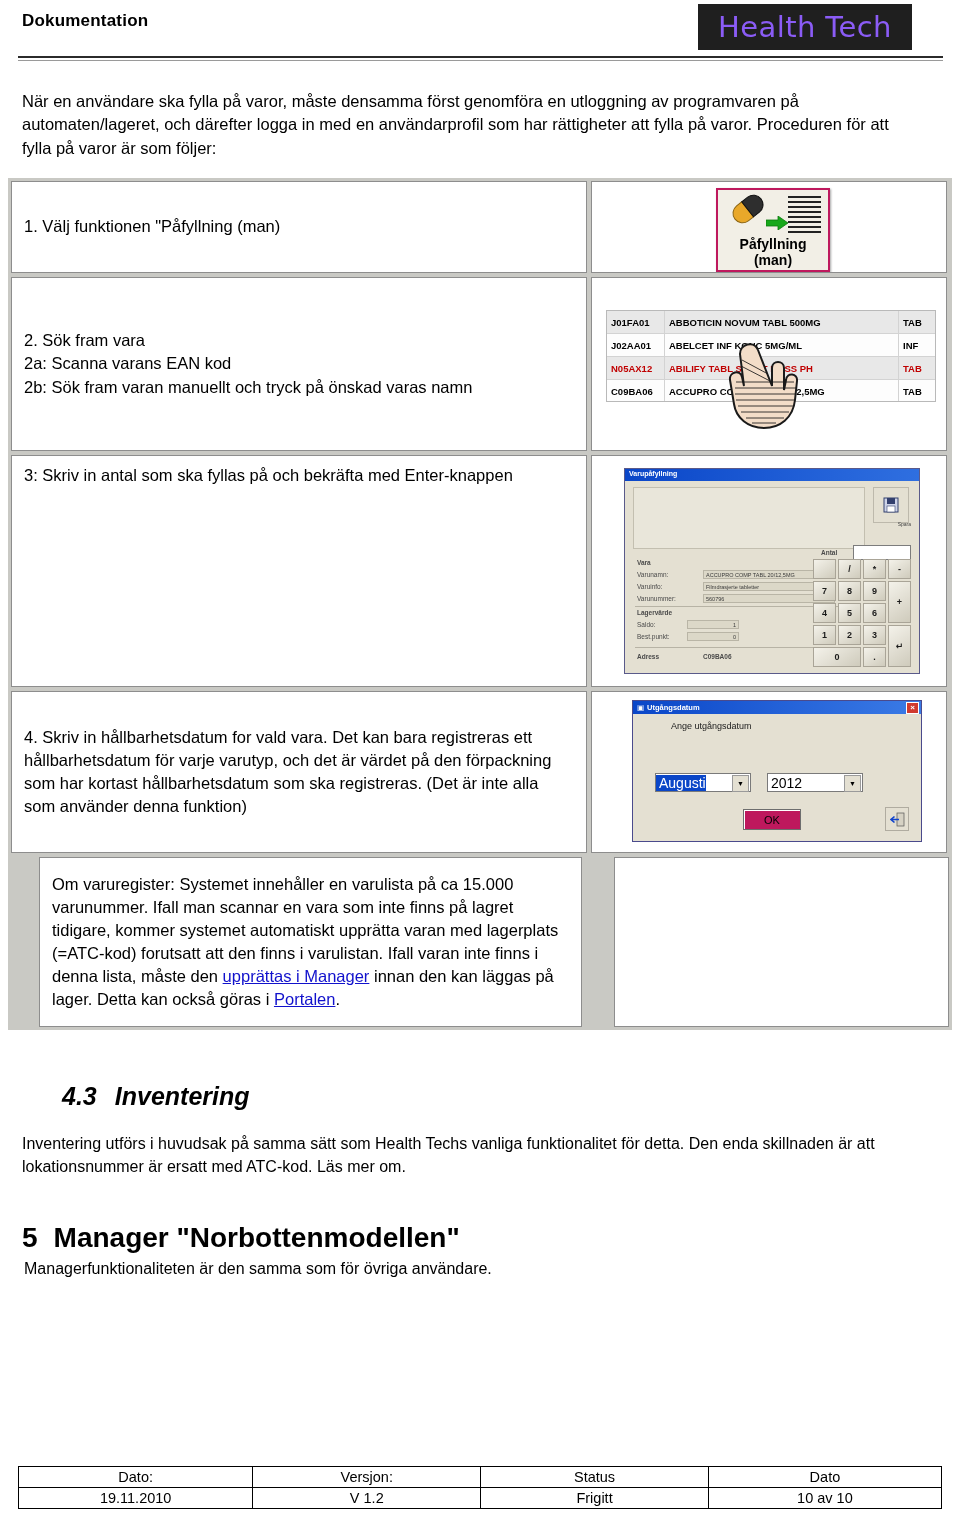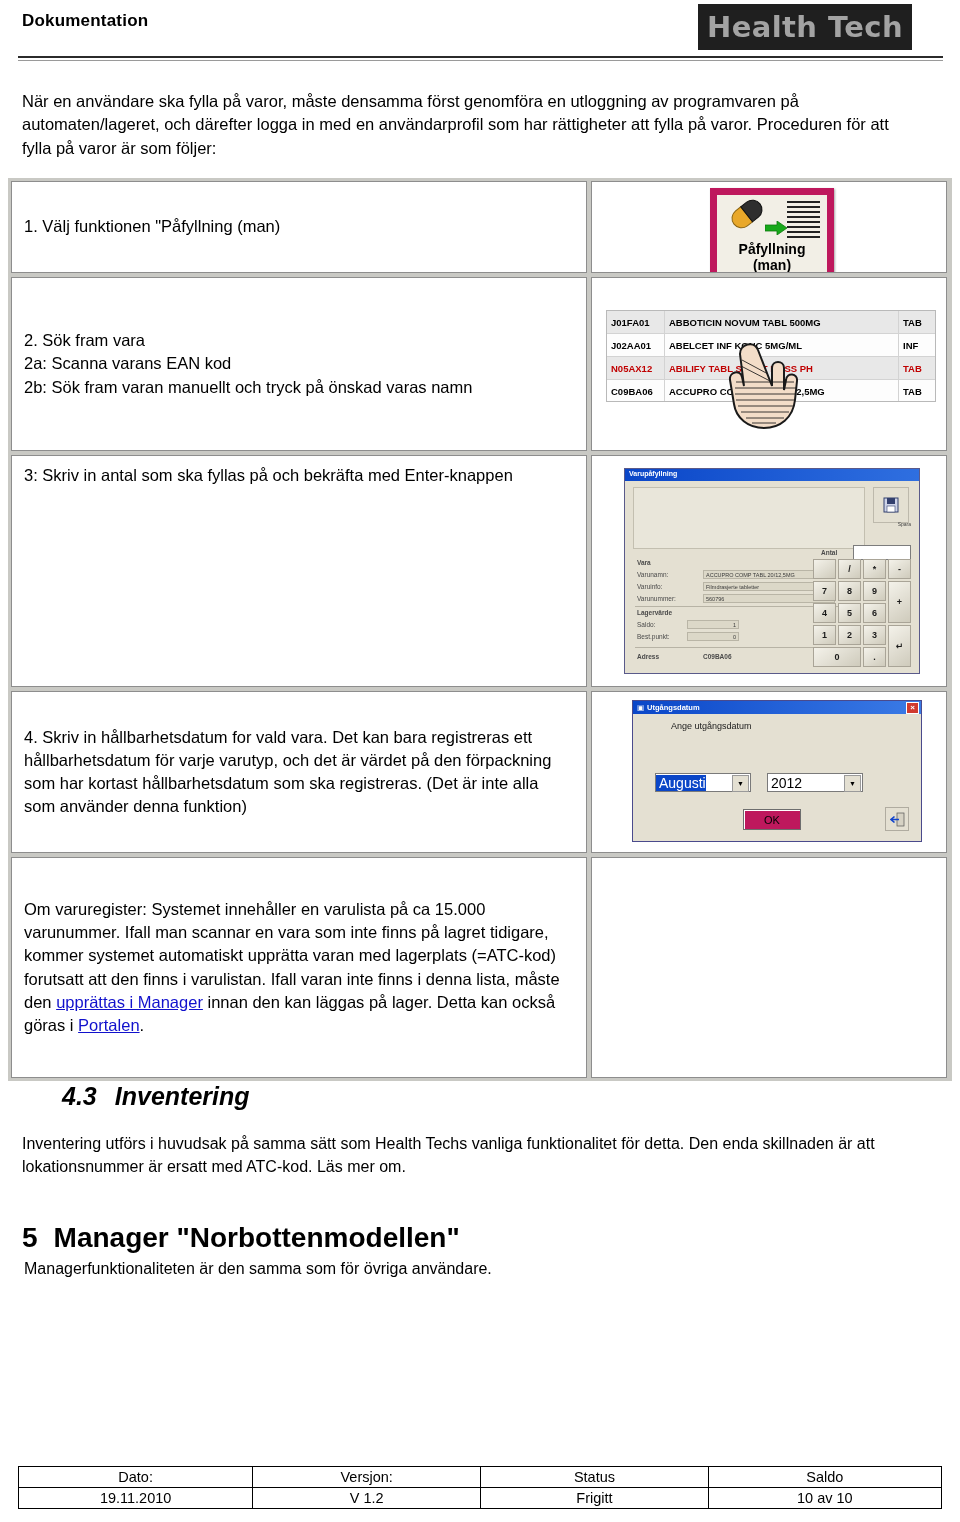--- a/index.html
+++ b/index.html
@@ -22,21 +22,21 @@
     position: absolute; left: 22px; top: 11px;
     font-size: 17px; font-weight: bold; letter-spacing: .2px;
   }
   #logo-box {
     position: absolute; left: 698px; top: 4px;
     width: 214px; height: 46px;
     background: #1f1f1f;
     display: flex; align-items: center; justify-content: center;
   }
   #logo-text {
-    color: #a3a3a3; font-size: 29px; font-weight: bold;
+    color: #8b5cf6; font-size: 29px; font-weight: normal;
     letter-spacing: .4px; line-height: 1;
     font-family: "DejaVu Sans", sans-serif;
   }
   #header-rule {
     position: absolute; left: 18px; top: 56px; width: 925px; height: 0;
     border-top: 2px solid #2b2b2b;
   }
   #header-rule2 {
     position: absolute; left: 18px; top: 60px; width: 925px; height: 0;
     border-top: 1px solid #9a9a9a;
@@ -75,34 +75,34 @@
 
   .step-text {
     font-size: 16.5px; line-height: 1.4;
   }
 
   
   #row1 .scell-l, #row1 .scell-r { height: 92px; }
   #row2 .scell-l, #row2 .scell-r { height: 174px; }
   #row3 .scell-l, #row3 .scell-r { height: 232px; }
   #row4 .scell-l, #row4 .scell-r { height: 162px; }
-  #row5 .scell-l, #row5 .scell-r { height: 221px; }
+  #row5 .scell-l, #row5 .scell-r { height: 170px; margin-left: 28px; }
 
   #row1 .scell-l { display: flex; align-items: center; }
   #row3 .scell-l { display: flex; align-items: flex-start; }
   #row4 .scell-l { display: flex; align-items: center; }
   #row5 .scell-l { display: flex; align-items: center; }
   #row2 .scell-l { display: flex; align-items: center; }
 
   
   #pafyll-btn {
-    position: absolute; left: 118px; top: 6px;
+    position: absolute; left: 124px; top: 6px;
     width: 110px; height: 80px;
     background: #f2efe6;
-    border: 7px solid #be185d;
+    border: 2px solid #be185d;
     box-shadow: 1px 1px 2px rgba(0,0,0,.35);
   }
   #pill {
     position: absolute; left: 13px; top: 9px; width: 34px; height: 20px;
     transform: rotate(-38deg);
   }
   #pill .pcap-top {
     position: absolute; left: 0; top: 0; width: 17px; height: 20px;
     background: #e9a82a; border: 1px solid #8a6413;
     border-radius: 10px 0 0 10px; box-sizing: border-box;
@@ -491,21 +491,21 @@
 </div>
 <div id="p5">Managerfunktionaliteten är den samma som för övriga användare.</div>
 
 <div id="footer">
   <table>
     <tbody>
         <tr>
       <th class="c-dato">Dato:</th>
       <th class="c-vers">Versjon:</th>
       <th class="c-stat">Status</th>
-      <th class="c-side">Saldo</th>
+      <th class="c-side">Dato</th>
     </tr>
     <tr>
       <td>19.11.2010</td>
       <td>V 1.2</td>
       <td>Frigitt</td>
       <td>10 av 10</td>
     </tr>
   </tbody>
     </table>
 </div>

